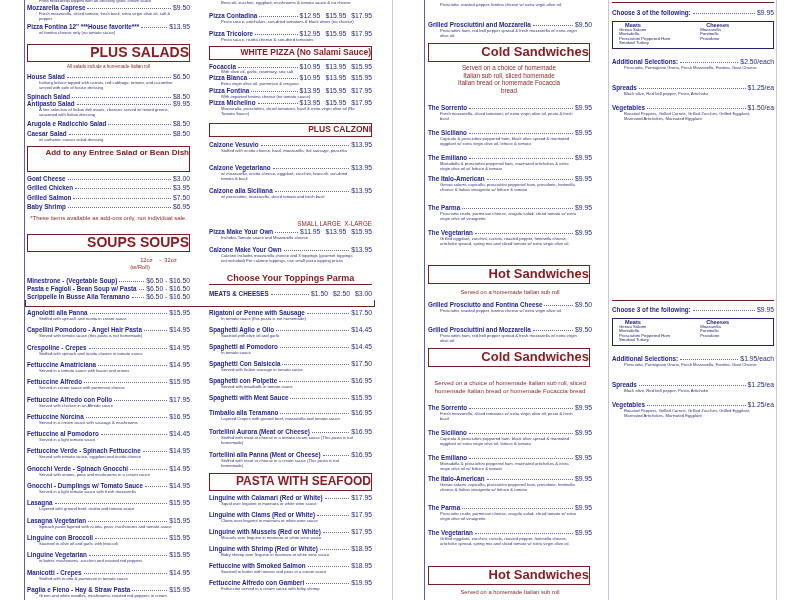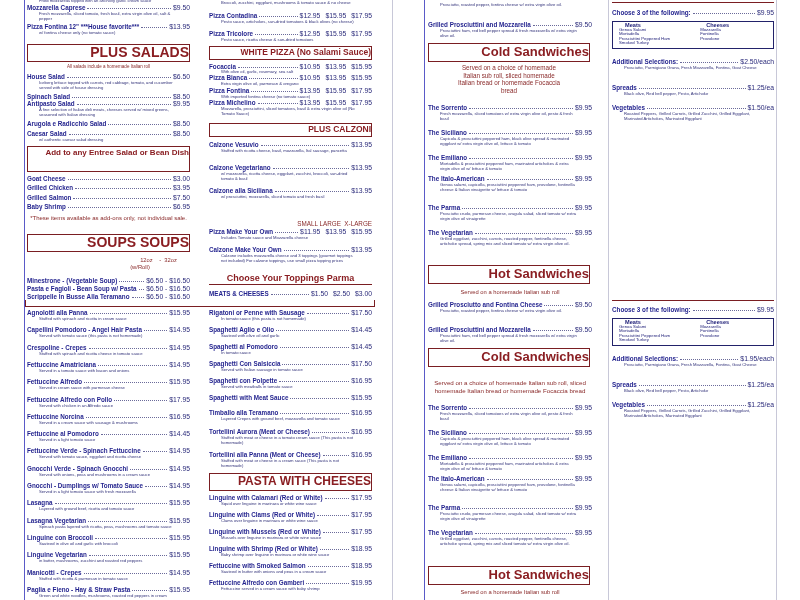--- a/index.html
+++ b/index.html
@@ -493,21 +493,21 @@
         <div class="desc">Stuffed with meat or cheese in a tomato cream sauce (This pasta is not homemade)</div>
       </div>
       <div class="item" style="top: 142px;">
         <div class="row">
           <span class="name">Tortellini alla Panna (Meat or Cheese)</span>
           <span class="dots"></span>
           <span class="price">$16.95</span>
         </div>
         <div class="desc">Stuffed with meat or cheese in a cream sauce (This pasta is not homemade)</div>
       </div>
-      <div class="banner" style="left: 0px; right: 0px; top: 164px; height: 18px; font-size: 12px; line-height: 15px;">PASTA WITH CHEESES</div>
+      <div class="banner" style="left: 0px; right: 0px; top: 164px; height: 18px; font-size: 12px; line-height: 15px;">PASTA WITH SEAFOOD</div>
       <div class="item" style="top: 185px;">
         <div class="row">
           <span class="name">Linguine with Calamari (Red or White)</span>
           <span class="dots"></span>
           <span class="price">$17.95</span>
         </div>
         <div class="desc">Squid over linguine in marinara or white wine sauce</div>
       </div>
       <div class="item" style="top: 202px;">
         <div class="row">

